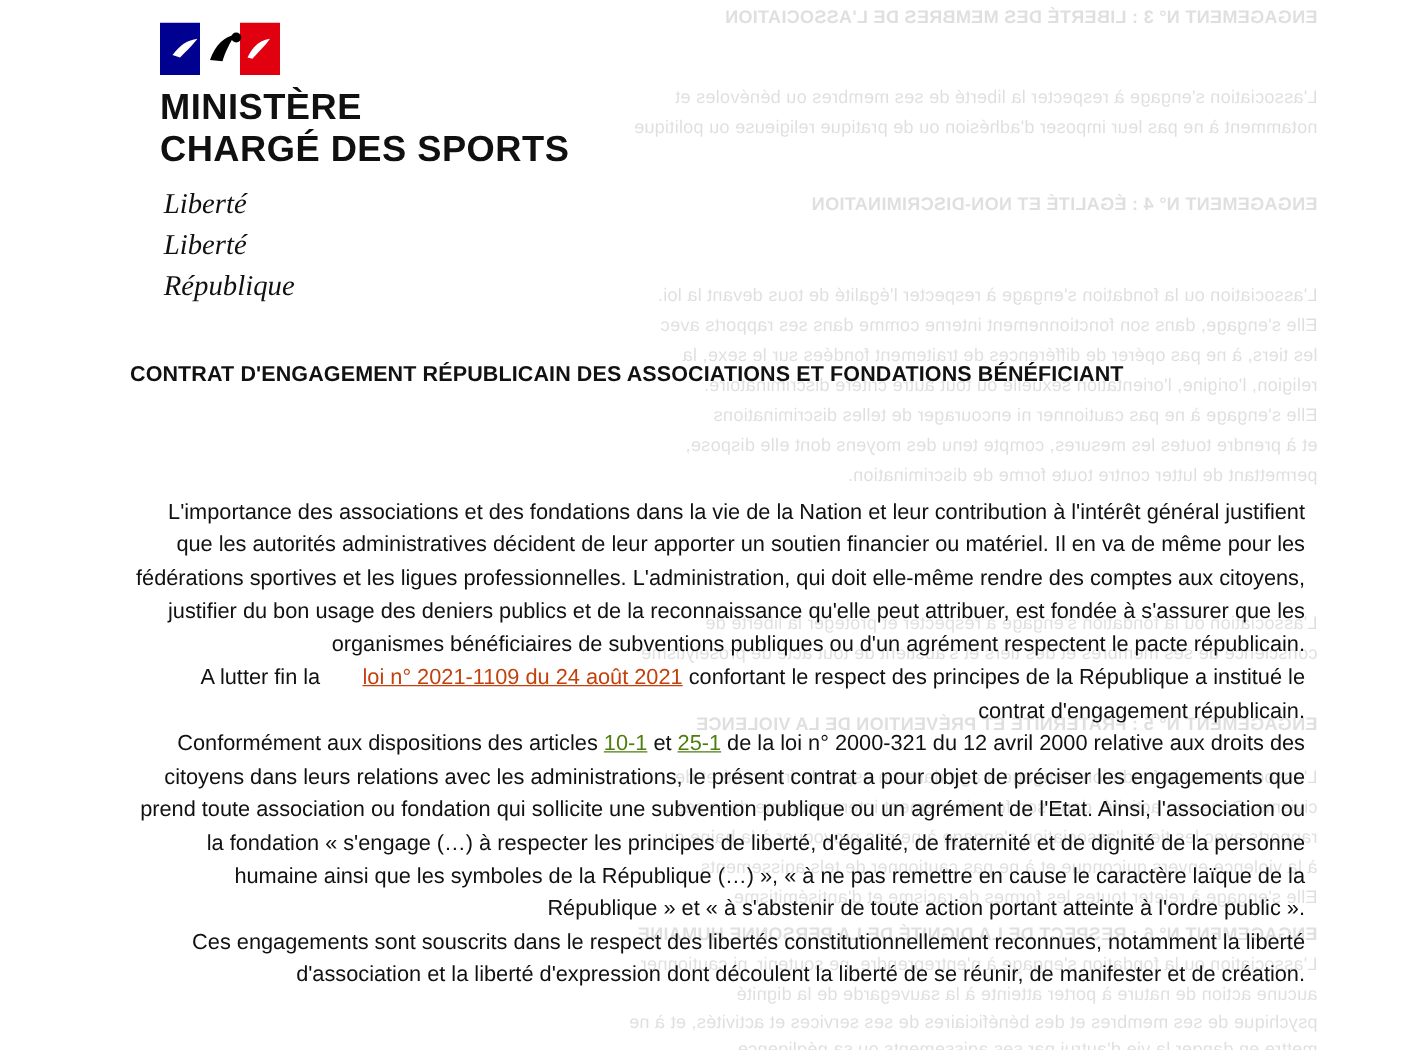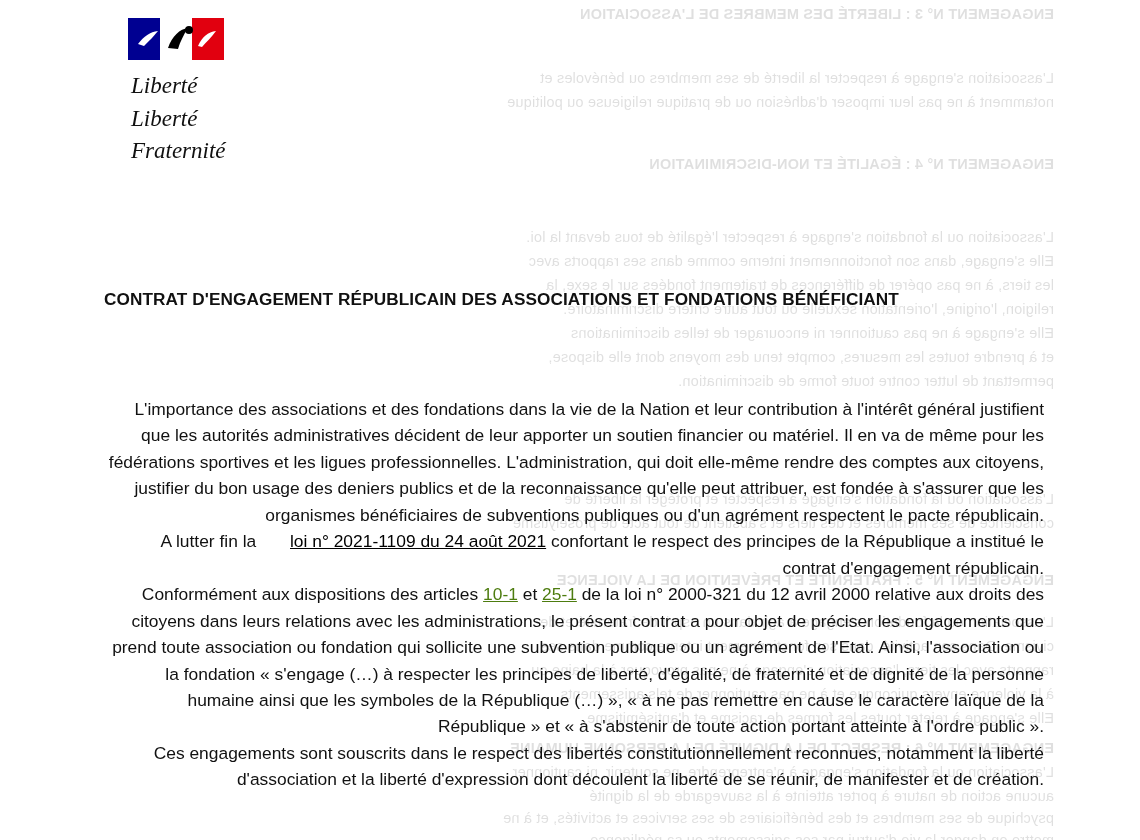--- a/index.html
+++ b/index.html
@@ -84,21 +84,21 @@
     left: 104px;
     top: 380px;
     width: 940px;
     font-size: 17.4px;
     line-height: 1.52;
     text-align: right;
     margin-top: 16px;
   }
   .body-copy p { margin: 0; }
   .ref-link {
-    color: #000000;
+    color: #c2410c;
     padding-left: 29px;
   }
   .art-link {
     color: #4d7c0f;
     text-decoration: underline;
   }
 </style>
 </head>
 <body>
 
@@ -135,24 +135,28 @@
     <svg width="96" height="42" viewBox="0 0 96 42">
       <rect x="0" y="0" width="32" height="42" fill="#000091"></rect>
       <rect x="32" y="0" width="32" height="42" fill="#ffffff"></rect>
       <rect x="64" y="0" width="32" height="42" fill="#e1000f"></rect>
       <path d="M10 26 C16 18, 22 14, 30 13 C26 18, 22 22, 16 28 Z" fill="#ffffff"></path>
       <path d="M40 30 C44 18, 52 11, 60 10 C56 16, 52 24, 50 31 Z" fill="#000000"></path>
       <circle cx="61" cy="12" r="4" fill="#000000"></circle>
       <path d="M70 28 C74 19, 80 14, 88 13 C84 19, 78 24, 74 29 Z" fill="#ffffff"></path>
     </svg>
   </div>
+  <div class="ministry-name">
+    <span>MINISTÈRE</span><br>
+    <span>CHARGÉ DES SPORTS</span>
+  </div>
   <div class="motto">
     <div>Liberté</div>
     <div>Liberté</div>
-    <div>Fraternité</div>
+    <div>République</div>
   </div>
 </div>
 
 <div class="doc-title">
   <span>CONTRAT D'ENGAGEMENT RÉPUBLICAIN DES ASSOCIATIONS ET FONDATIONS BÉNÉFICIANT</span><br>
 </div>
 
 <div class="body-copy">
   <p>L'importance des associations et des fondations dans la vie de la Nation et leur contribution à l'intérêt général justifient que les autorités administratives décident de leur apporter un soutien financier ou matériel. Il en va de même pour les fédérations sportives et les ligues professionnelles. L'administration, qui doit elle-même rendre des comptes aux citoyens, justifier du bon usage des deniers publics et de la reconnaissance qu'elle peut attribuer, est fondée à s'assurer que les organismes bénéficiaires de subventions publiques ou d'un agrément respectent le pacte républicain.</p>
   <p><span>A lutter fin la </span><a class="ref-link" href="#">loi n° 2021-1109 du 24 août 2021</a><span> confortant le respect des principes de la République a institué le contrat d'engagement républicain.</span></p>

